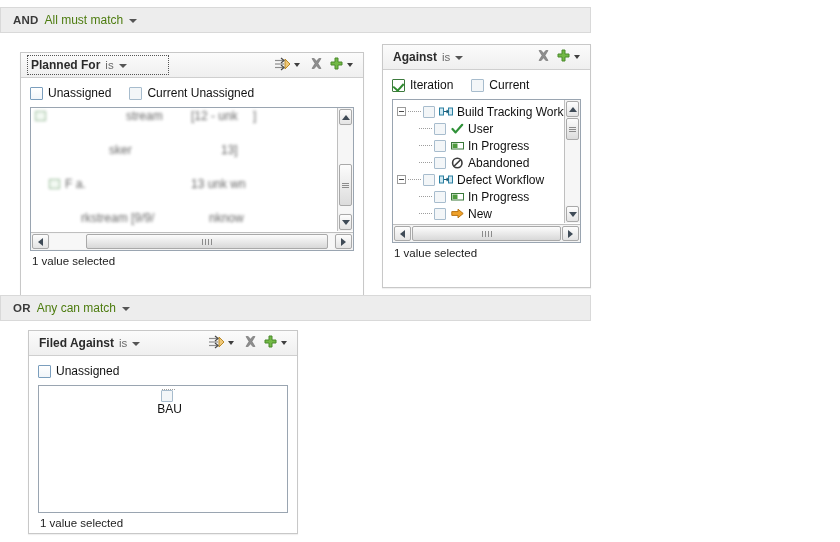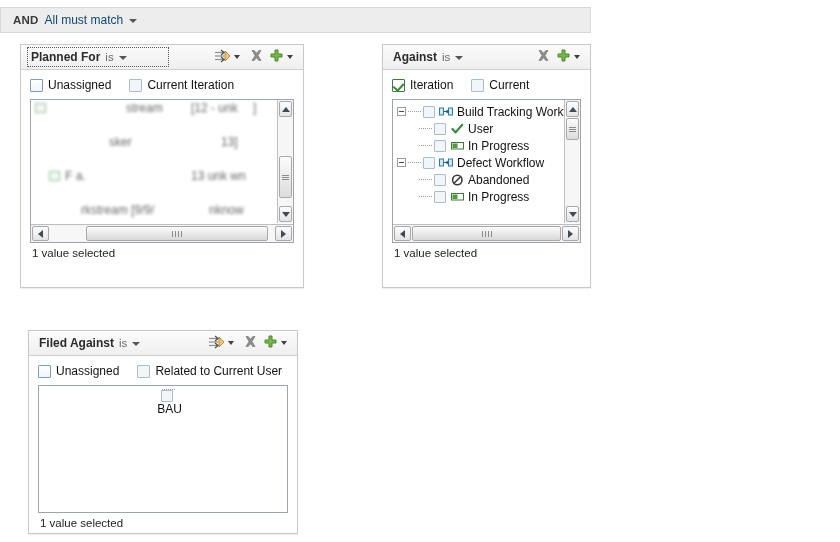--- a/index.html
+++ b/index.html
@@ -28,21 +28,21 @@
   }
   .group-op {
     font-weight: bold;
     font-size: 11.5px;
     color: #3a3a3a;
     letter-spacing: .2px;
   }
   .group-label {
     margin-left: 6px;
     font-size: 12px;
-    color: #0c4a6e;
+    color: #4d7c0f;
   }
   .caret-down {
     display:inline-block;
     margin-left:6px;
     width:0;height:0;
     border-left:4px solid transparent;
     border-right:4px solid transparent;
     border-top:4px solid #555;
     position:relative; top:1px;
   }
@@ -236,21 +236,21 @@
 <body>
 
 <div id="root">
 
   <div class="group-bar" style="left:0; top:7px; width:591px;">
     <span class="group-op">AND</span>
     <span class="group-label">All must match</span>
     <span class="caret-down"></span>
   </div>
 
-  <div class="panel" style="left:20px; top:44px; width:284px; height:244px;">
+  <div class="panel" style="left:20px; top:52px; width:344px; height:244px;">
 
     <div class="panel-header">
       <div class="attr-chip focused">
         <span class="attr-name">Planned For</span>
         <span class="attr-op">is</span>
         <span class="caret-down" style="margin-left:5px;"></span>
       </div>
       <div class="hdr-spacer"></div>
 
       <div class="hdr-btn">
@@ -286,21 +286,21 @@
     </div>
 
     <div class="panel-body">
       <div class="cb-row">
         <label class="cb-item">
           <span class="checkbox"></span>
           <span class="cb-label">Unassigned</span>
         </label>
         <label class="cb-item">
           <span class="checkbox dim"></span>
-          <span class="cb-label">Current Iteration</span>
+          <span class="cb-label">Current Unassigned</span>
         </label>
       </div>
 
       <div class="listbox" style="height:144px;">
 
         <div class="blur-wrap">
           <div class="blur-row" style="top:0;">
             <span class="blur-ico" style="left:4px;"></span>
             <span class="seg" style="left:95px;">stream</span>
             <span class="seg" style="left:160px;">[12 - unk</span>
@@ -443,58 +443,68 @@
             <span class="checkbox dim tree-cb"></span>
             <span class="ic">
               <svg width="13" height="10" viewBox="0 0 13 10">
                 <rect x="0.5" y="1.5" width="12" height="6.5" fill="#ffffff" stroke="#3b7a3b" stroke-width="1"></rect>
                 <rect x="1.5" y="2.5" width="5" height="4.5" fill="#4f9b3e"></rect>
               </svg>
             </span>
             <span class="tree-label">In Progress</span>
           </div>
 
+          <div class="tree-row" style="padding-left:26px;">
+            <span class="dotline"></span>
+            <span class="checkbox dim tree-cb"></span>
+            <span class="ic">
+              <svg width="13" height="12" viewBox="0 0 13 12">
+                <circle cx="6.3" cy="6" r="4.7" fill="none" stroke="#3c3c3c" stroke-width="1.6"></circle>
+                <line x1="3" y1="9.3" x2="9.6" y2="2.7" stroke="#3c3c3c" stroke-width="1.6"></line>
+              </svg>
+            </span>
+            <span class="tree-label">Abandoned</span>
+          </div>
+
           <div class="tree-row">
             <span class="exp-box"></span>
             <span class="dotline"></span>
             <span class="checkbox dim tree-cb"></span>
             <span class="ic">
               <svg width="14" height="10" viewBox="0 0 14 10">
                 <rect x="0.5" y="1" width="4" height="7" fill="#cfe8f2" stroke="#2a7fa0" stroke-width="1"></rect>
                 <rect x="9.5" y="1" width="4" height="7" fill="#cfe8f2" stroke="#2a7fa0" stroke-width="1"></rect>
                 <path d="M5 4.5 H9 M7.6 3 L9.2 4.5 L7.6 6" fill="none" stroke="#1f5f7a" stroke-width="1.1"></path>
               </svg>
             </span>
             <span class="tree-label">Defect Workflow</span>
           </div>
 
           <div class="tree-row" style="padding-left:26px;">
             <span class="dotline"></span>
             <span class="checkbox dim tree-cb"></span>
             <span class="ic">
-              <svg width="13" height="12" viewBox="0 0 13 12">
-                <circle cx="6.3" cy="6" r="4.7" fill="none" stroke="#3c3c3c" stroke-width="1.6"></circle>
-                <line x1="3" y1="9.3" x2="9.6" y2="2.7" stroke="#3c3c3c" stroke-width="1.6"></line>
-              </svg>
-            </span>
-            <span class="tree-label">Abandoned</span>
-          </div>
-
-          <div class="tree-row" style="padding-left:26px;">
-            <span class="dotline"></span>
-            <span class="checkbox dim tree-cb"></span>
-            <span class="ic">
               <svg width="13" height="10" viewBox="0 0 13 10">
                 <rect x="0.5" y="1.5" width="12" height="6.5" fill="#ffffff" stroke="#3b7a3b" stroke-width="1"></rect>
                 <rect x="1.5" y="2.5" width="5" height="4.5" fill="#4f9b3e"></rect>
               </svg>
             </span>
             <span class="tree-label">In Progress</span>
           </div>
 
+          <div class="tree-row" style="padding-left:26px;">
+            <span class="dotline"></span>
+            <span class="checkbox dim tree-cb"></span>
+            <span class="ic">
+              <svg width="13" height="11" viewBox="0 0 13 11">
+                <path d="M0.8 3.6 H7 V1.2 L12.2 5.5 L7 9.8 V7.4 H0.8 Z" fill="#f0a22a" stroke="#b87312" stroke-width="1"></path>
+              </svg>
+            </span>
+            <span class="tree-label">New</span>
+          </div>
 
           <div class="tree-row" style="padding-left:26px;">
             
             
             
             
           </div>
         </div>
 
         <div class="vscroll" style="bottom:19px;">
@@ -532,20 +542,25 @@
           <div class="hs-btn">
               <span class="arr right"></span>
             </div>
         </div>
       </div>
 
       <div class="status-line">1 value selected</div>
     </div>
   </div>
 
+  <div class="group-bar" style="left:0; top:295px; width:591px;">
+    <span class="group-op">OR</span>
+    <span class="group-label">Any can match</span>
+    <span class="caret-down"></span>
+  </div>
 
   <div class="panel" style="left:28px; top:330px; width:270px; height:204px;">
 
     <div class="panel-header">
       <div class="attr-chip">
         <span class="attr-name">Filed Against</span>
         <span class="attr-op">is</span>
         <span class="caret-down" style="margin-left:5px;"></span>
       </div>
       <div class="hdr-spacer"></div>
@@ -581,24 +596,20 @@
         <span class="mini-caret"></span>
       </div>
     </div>
 
     <div class="panel-body">
       <div class="cb-row">
         <label class="cb-item">
           <span class="checkbox"></span>
           <span class="cb-label">Unassigned</span>
         </label>
-        <label class="cb-item" style="margin-right:0;">
-          <span class="checkbox dim"></span>
-          <span class="cb-label">Related to Current User</span>
-        </label>
       </div>
 
       <div class="listbox" style="height:128px;">
         <div class="tree-area">
           <div class="tree-row" style="padding-left:12px;flex-direction:column;">
             <span class="dotline"></span>
             <span class="checkbox dim tree-cb"></span>
             <span class="tree-label" style="margin-left:1px;">BAU</span>
           </div>
         </div>

